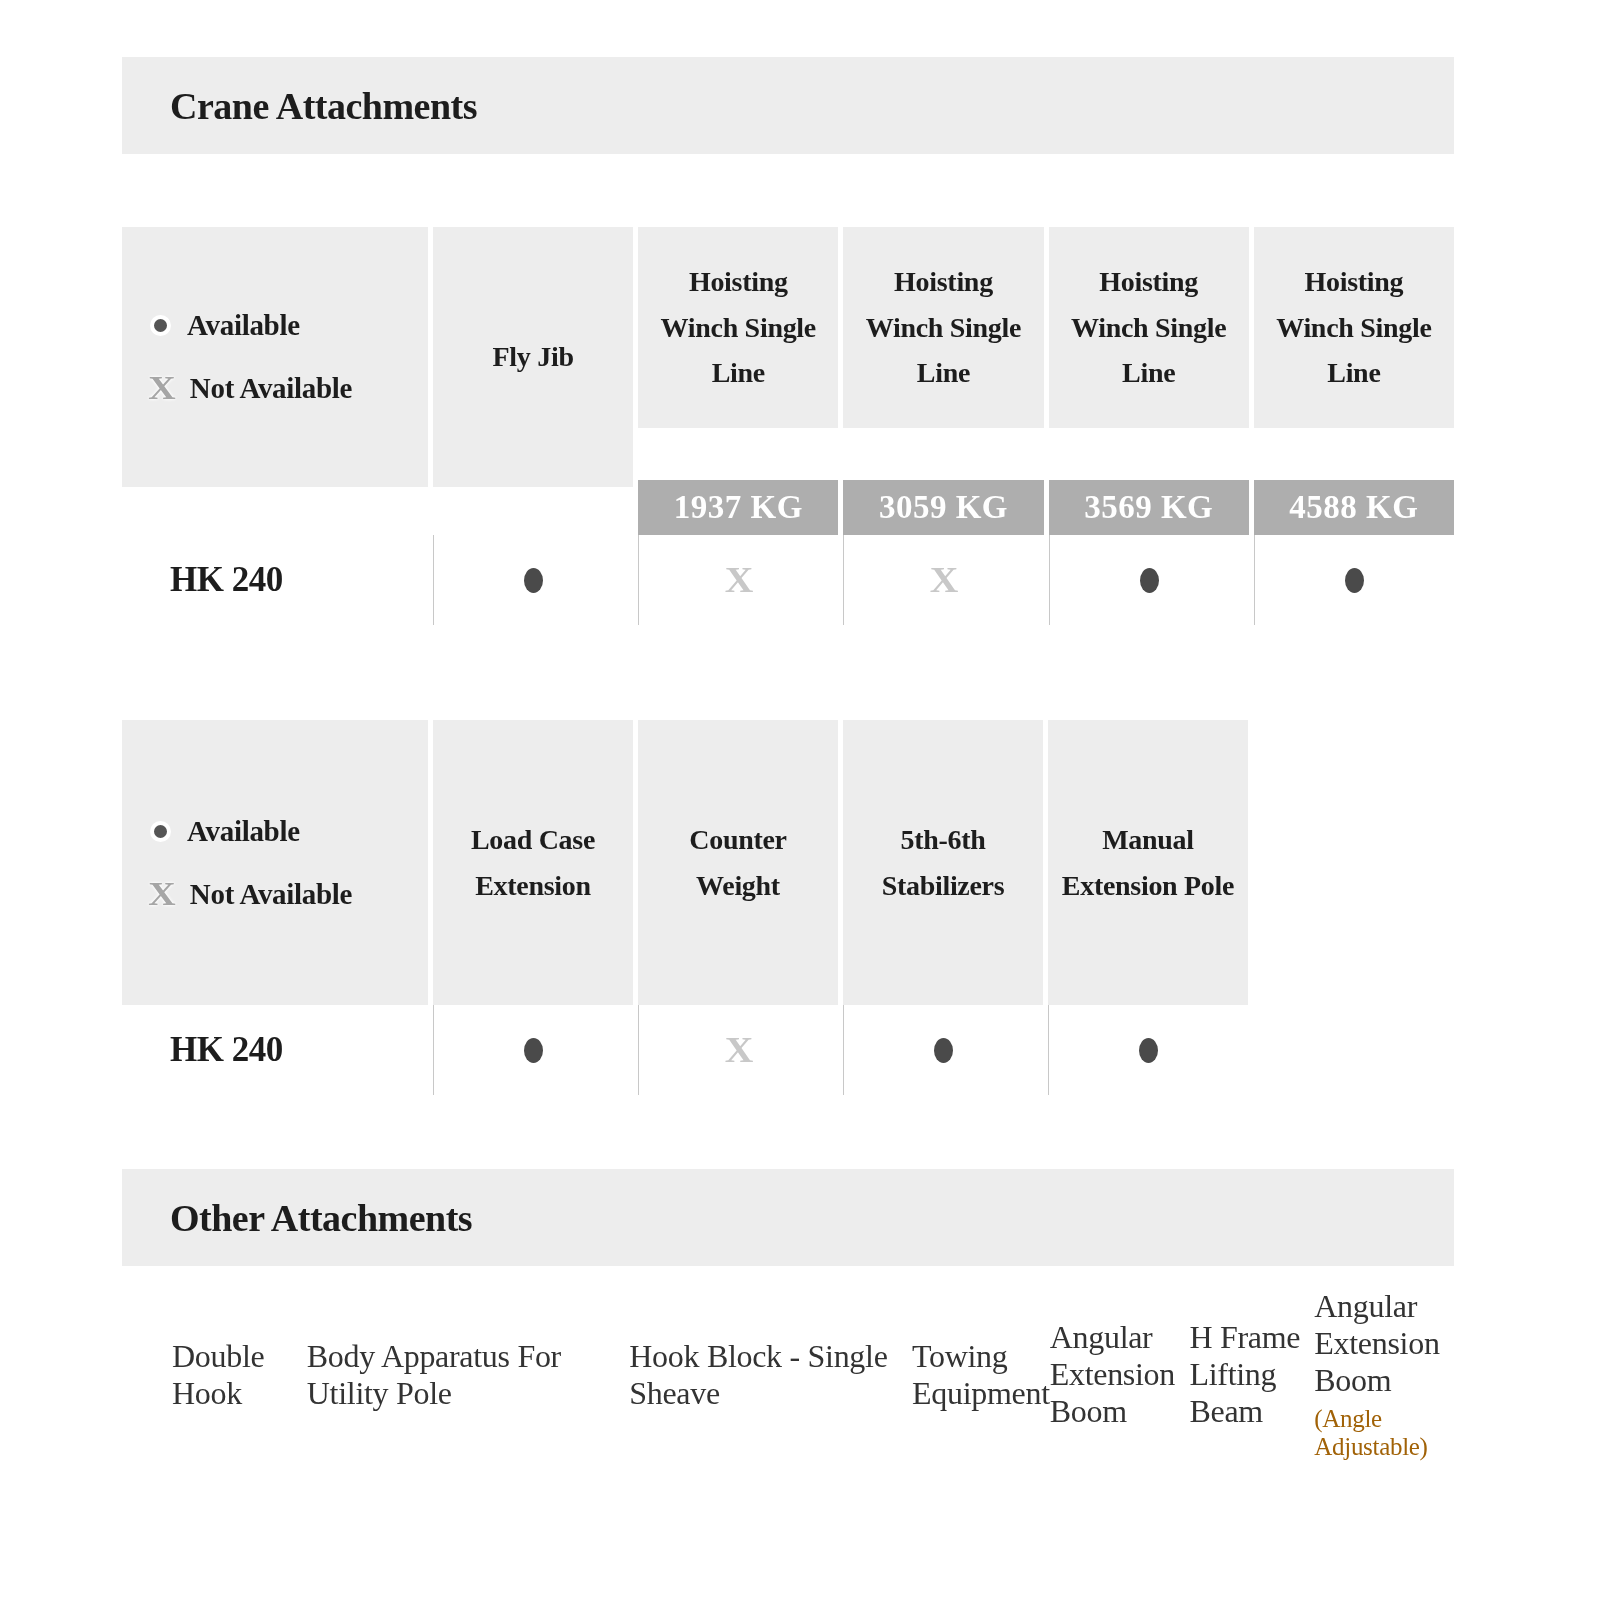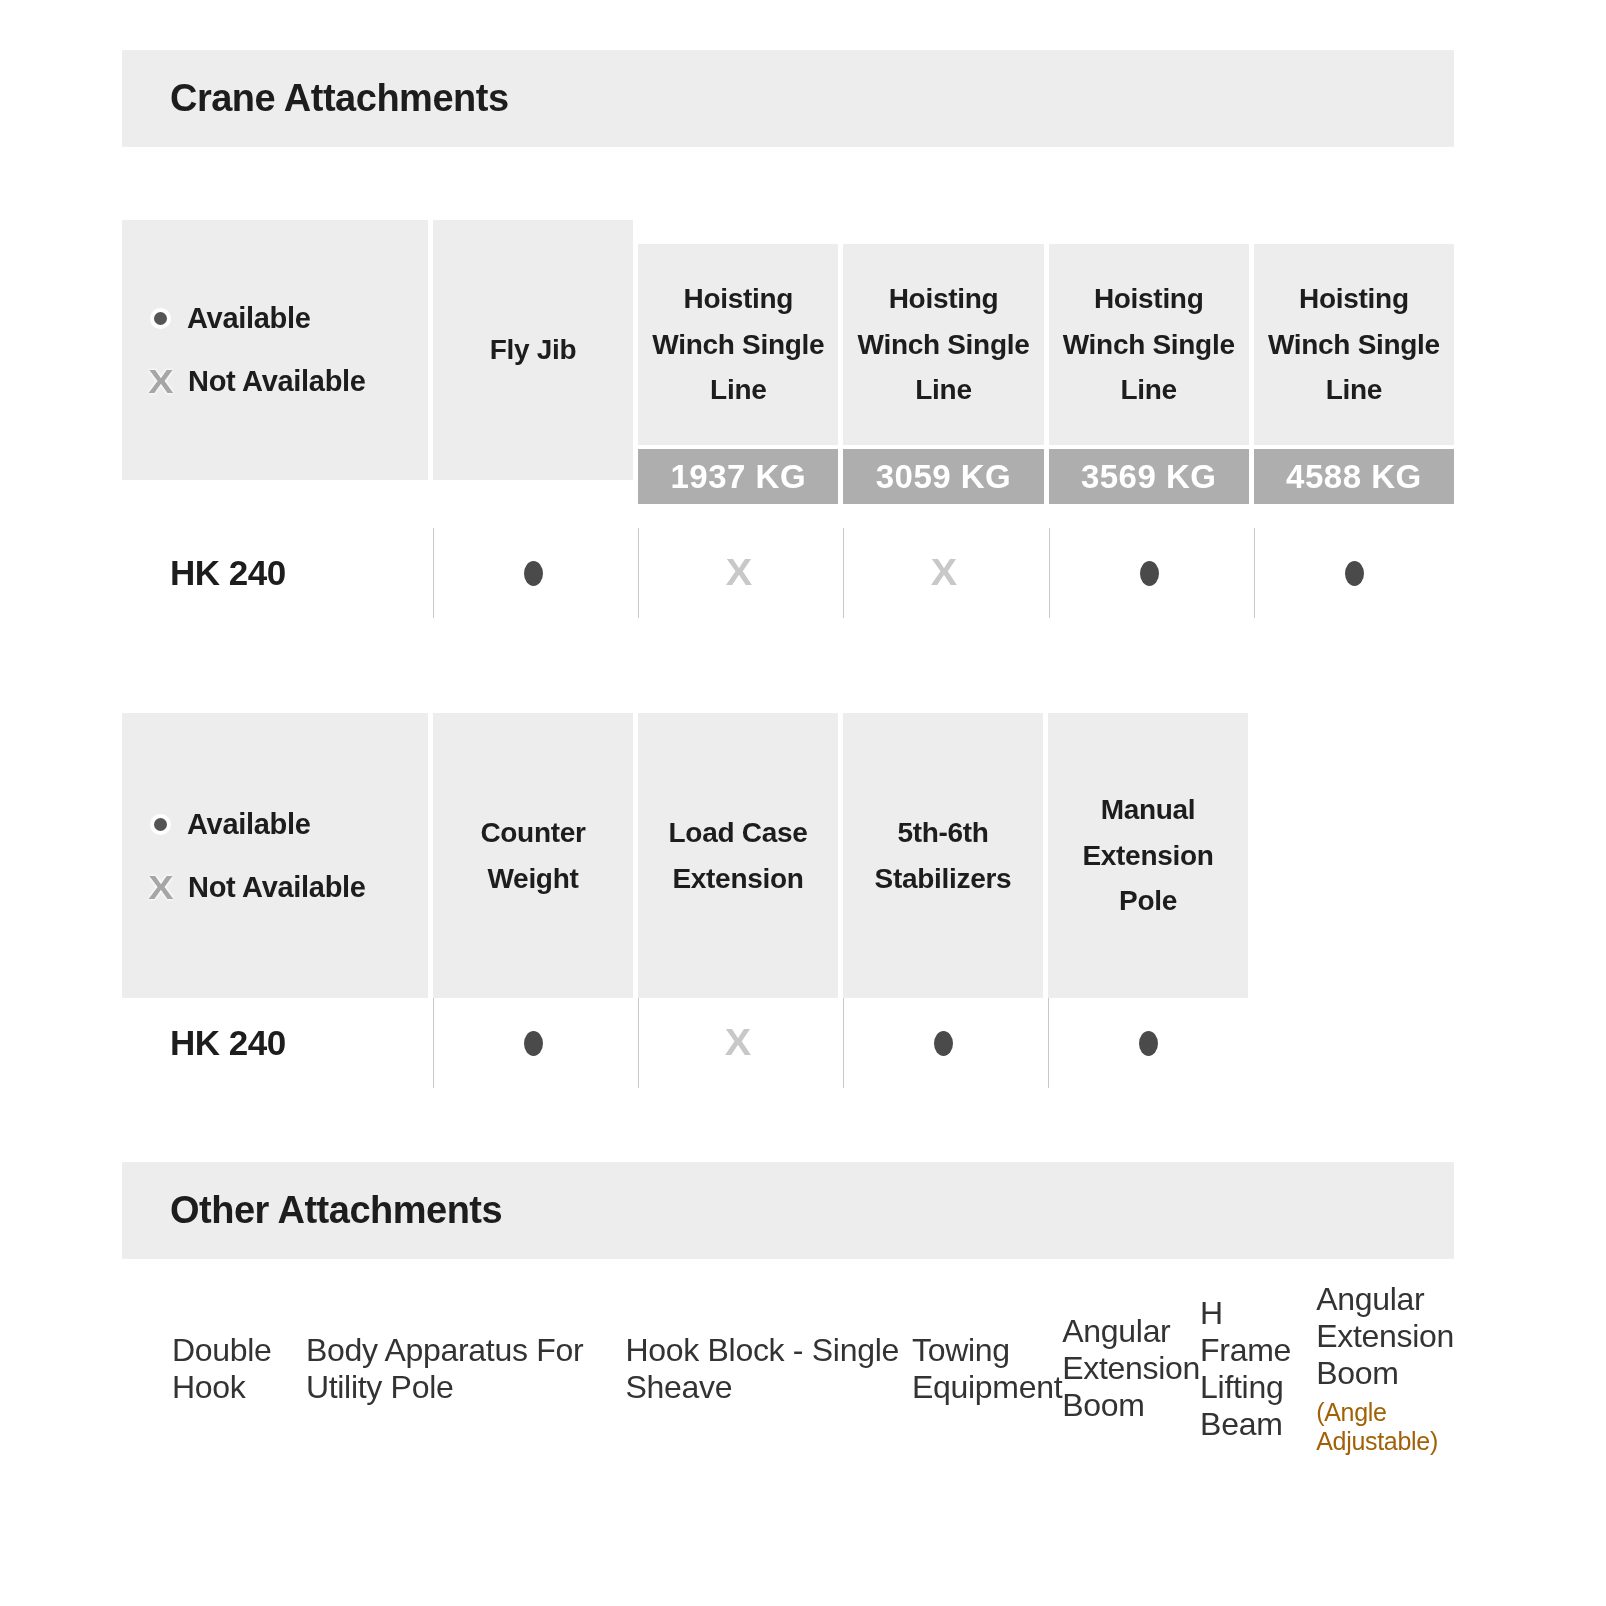--- a/index.html
+++ b/index.html
@@ -9,22 +9,23 @@
     width: 1606px;
     height: 1606px;
     background: #ffffff;
     font-family: "Liberation Sans", "DejaVu Sans", sans-serif;
     color: #1d1d1d;
     overflow: hidden;
   }
   .content {
     position: absolute;
     left: 122px;
-    top: 2px;
+    top: 9px;
     width: 1332px;
+    font-family: Liberation Serif, serif;
   }
 
   
   .section-bar {
     margin-top: 48px;
     height: 97px;
     background: #ededed;
     display: flex;
     align-items: center;
     padding-left: 48px;
@@ -54,21 +55,21 @@
     flex-direction: column;
     align-items: center;
     justify-content: center;
   }
   .t1 .hcell.full { height: 260px; }
   .t2 .hcell.full { height: 285px; }
 
   .hcell.split {
     background: transparent;
     height: 308px;
-    justify-content: center;
+    justify-content: space-between;
   }
   .hcell .label-area {
     background: #ededed;
     width: 100%;
     height: 201px;
     display: flex;
     align-items: center;
     justify-content: center;
   }
   .col-label {
@@ -259,24 +260,24 @@
             <span class="legend-dot"></span>
             <span class="legend-label">Available</span>
           </div>
           <div class="legend-row">
             <span class="legend-x">X</span>
             <span class="legend-label">Not Available</span>
           </div>
         </div>
 
         <div class="hcell full">
+          <div class="col-label">Load Case Extension</div>
+        </div>
+        <div class="hcell full">
           <div class="col-label">Counter Weight</div>
-        </div>
-        <div class="hcell full">
-          <div class="col-label">Load Case Extension</div>
         </div>
         <div class="hcell full">
           <div class="col-label">5th-6th Stabilizers</div>
         </div>
         <div class="hcell full">
           <div class="col-label">Manual Extension Pole</div>
         </div>
       </div>
 
       <div class="t-row">

